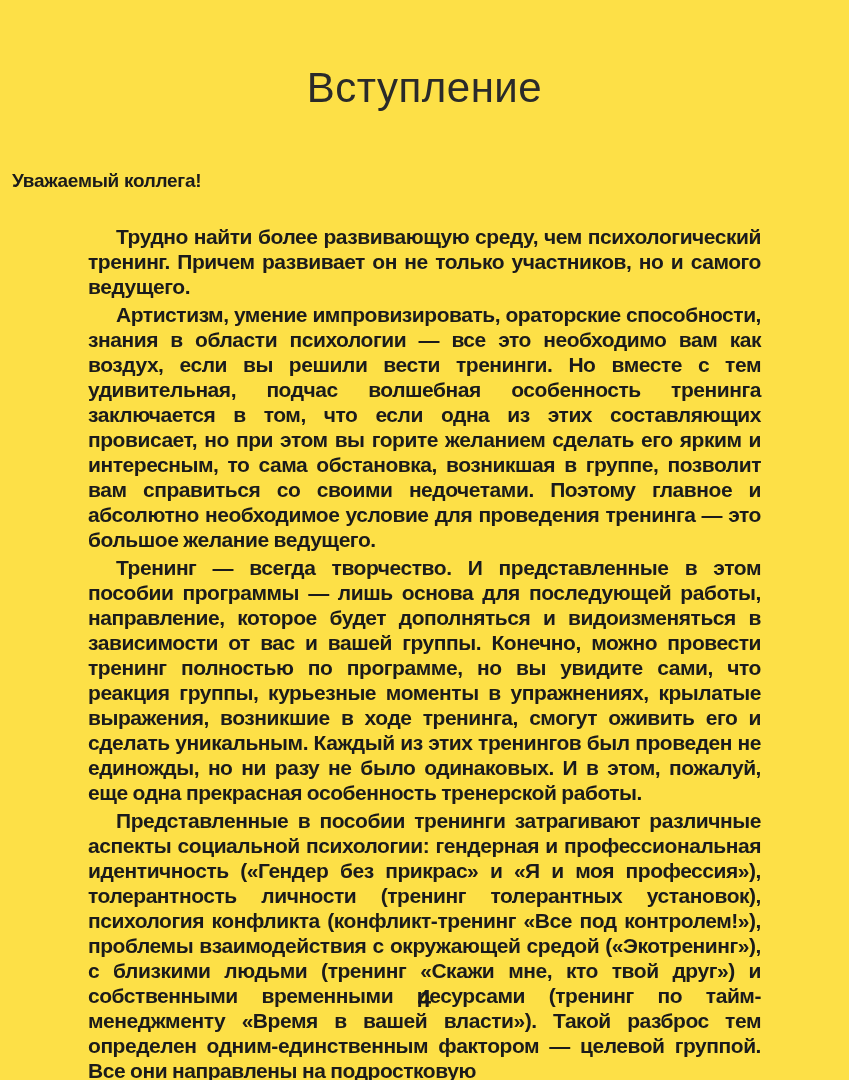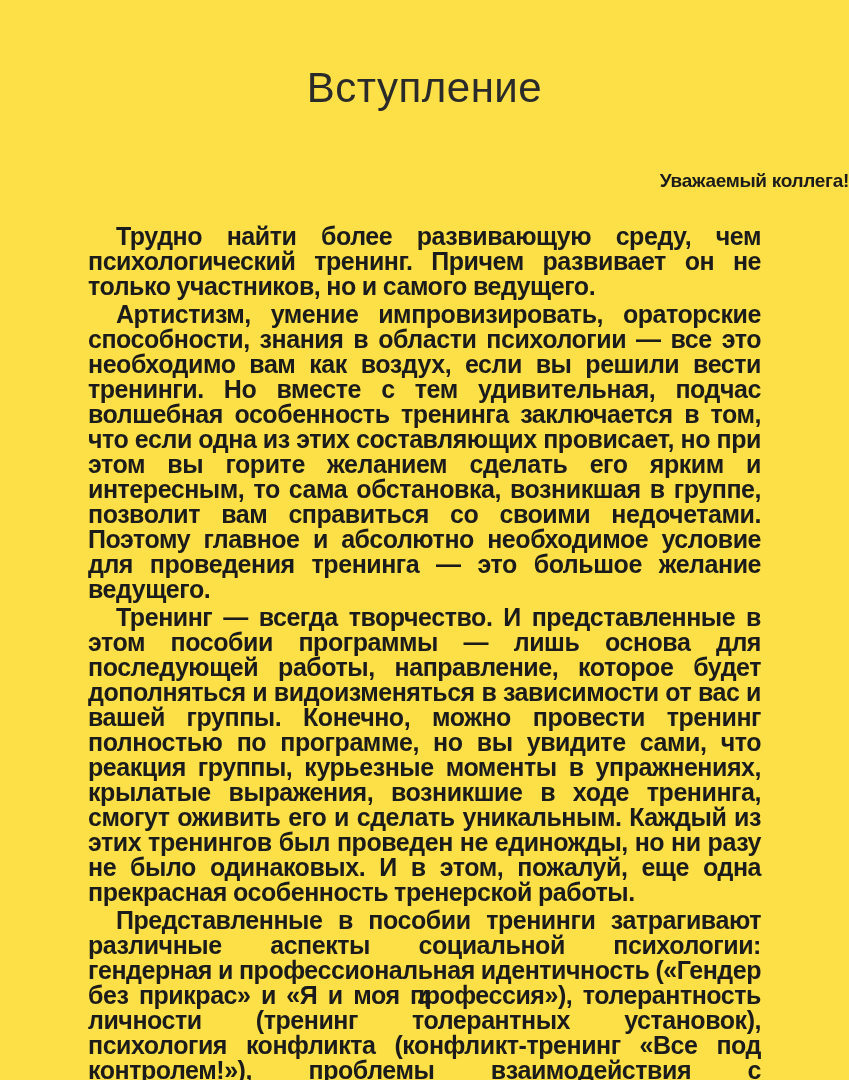--- a/index.html
+++ b/index.html
@@ -20,37 +20,37 @@
   .chapter-title {
     margin: 62px 0 0 0;
     text-align: center;
     font-size: 42px;
     font-weight: 400;
     line-height: 52px;
     letter-spacing: 0.5px;
     color: #2a2a2a;
   }
   .salutation {
-    margin: 54px 0 0 0;
-    text-align: right;
+    margin: 54px 0 0 12px;
+    text-align: left;
     font-size: 19px;
     font-weight: 700;
     line-height: 26px;
     letter-spacing: -0.3px;
     color: #1b1b1b;
   }
   .body-text {
     margin: 30px auto 0 auto;
     width: 673px;
   }
   .para {
     margin: 0 0 3px 0;
     text-align: justify;
     text-indent: 28px;
-    font-size: 25px;
+    font-size: 21px;
     font-weight: 700;
     line-height: 25px;
     letter-spacing: -0.45px;
     word-spacing: -0.5px;
     color: #1b1b1b;
     hyphens: auto;
   }
   .page-number {
     position: absolute;
     left: 0;

